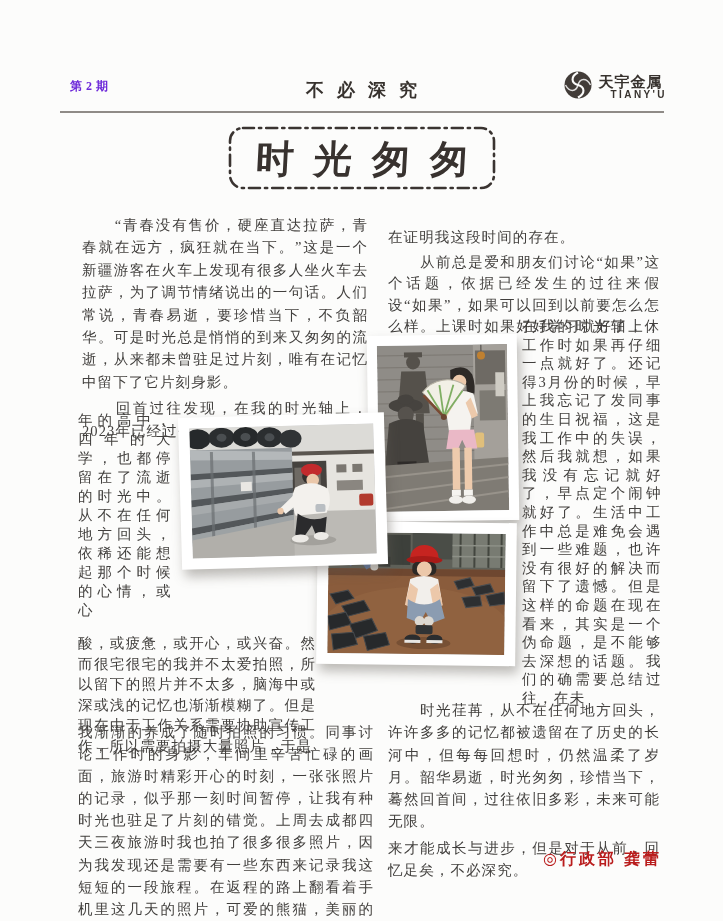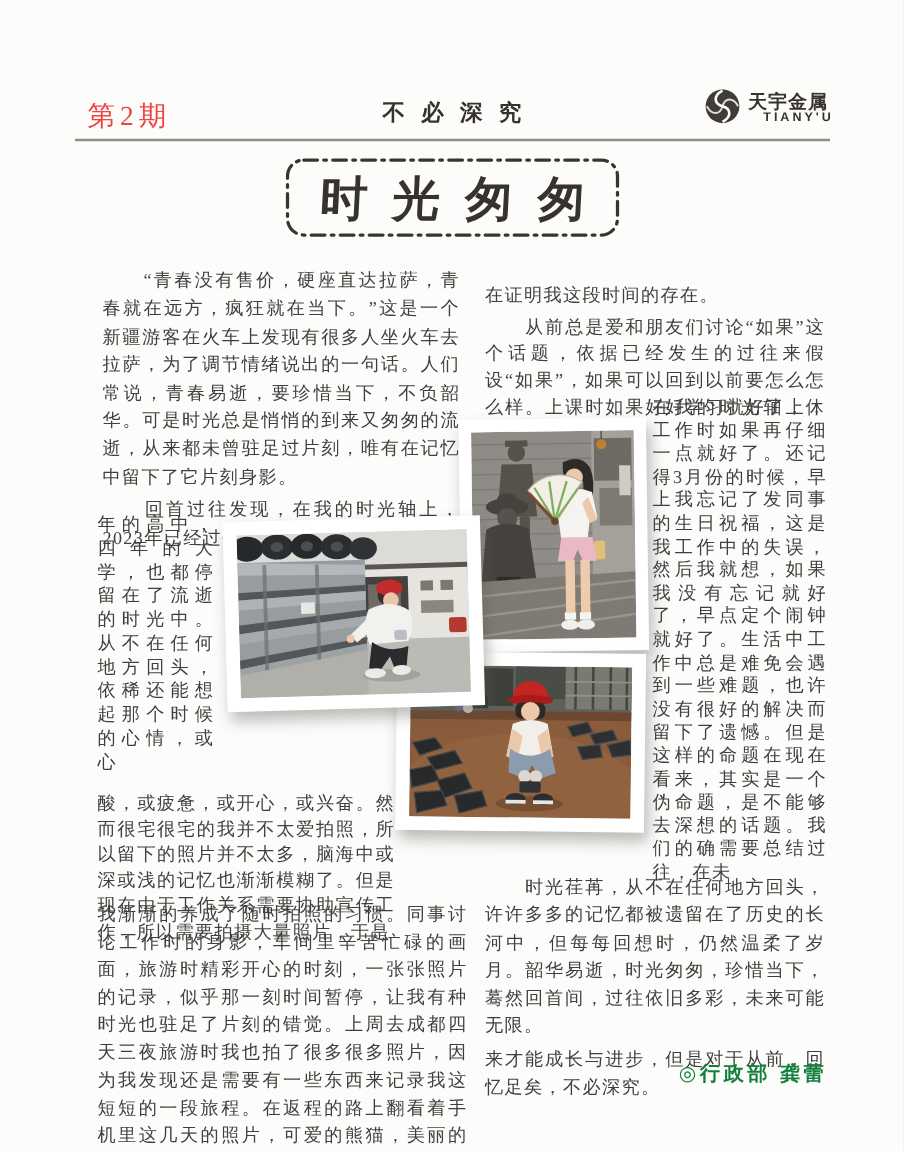--- a/index.html
+++ b/index.html
@@ -2,21 +2,21 @@
 <html><head>
 <meta charset="utf-8">
 <style>
   html,body{margin:0;padding:0;background:#e8e8e8;}
   .page{
     position:relative;width:723px;height:921px;margin:0 auto;
     background:#fcfcfb;overflow:hidden;
     font-family:"Liberation Serif","DejaVu Serif",serif;color:#3e3c3a;
   }
   
-  .hdr-issue{position:absolute;left:70px;top:78px;font-size:22px;font-weight:normal;letter-spacing:4px;color:#ef4444;}
+  .hdr-issue{position:absolute;left:70px;top:78px;font-size:12px;font-weight:bold;letter-spacing:4px;color:#6d28d9;}
   .hdr-masthead{position:absolute;left:0;right:0;top:78px;text-align:center;font-size:18px;font-weight:bold;letter-spacing:13px;color:#37322e;text-indent:13px;}
   .hdr-logo{position:absolute;right:56px;top:70px;display:flex;align-items:center;gap:6px;justify-content:center;}
   .hdr-logo .txt{display:flex;flex-direction:column;line-height:1.05;}
   .hdr-logo .cn{font-size:15px;font-weight:bold;color:#37322e;letter-spacing:1px;font-family:"Liberation Sans",sans-serif;}
   .hdr-logo .en{font-size:10px;font-weight:bold;color:#37322e;letter-spacing:2.4px;font-family:"Liberation Sans",sans-serif;margin-left:12px;}
   .hdr-rule{position:absolute;left:60px;top:111px;width:604px;height:2px;background:#8f8b87;}
   
   .title-box{position:absolute;left:226px;top:124px;width:272px;height:68px;}
   .title-box svg{position:absolute;left:0;top:0;}
   .title-text{
@@ -30,21 +30,21 @@
     font-size:14.5px;color:#413f3d;letter-spacing:1.1px;z-index:1;
   }
   .tblock p{margin:4px;}
   .blk-a{left:78px;top:210px;width:294px;line-height:22.4px;}
   .blk-b{left:78px;top:411px;width:94px;line-height:19px;letter-spacing:1.6px;}
   .blk-c{left:78px;top:585px;width:238px;line-height:20.5px;margin-top:48px;}
   .blk-d{left:78px;top:721px;width:296px;line-height:22.1px;}
   .blk-e{left:384px;top:223px;width:280px;line-height:21.2px;}
   .blk-f{left:522px;top:317px;width:140px;line-height:18.6px;letter-spacing:1.4px;}
   .blk-g{left:384px;top:695px;width:280px;line-height:22.3px;}
-  .byline{left:384px;top:849px;width:278px;text-align:right;font-size:16px;font-weight:bold;letter-spacing:3px;color:#15803d;}
+  .byline{left:384px;top:849px;width:278px;text-align:right;font-size:16px;font-weight:bold;letter-spacing:3px;color:#b91c1c;}
   
   .photo{
     position:absolute;background:#fff;box-shadow:3px 7px 12px rgba(95,90,84,.42);
   }
   .photo .inner{position:absolute;background:#ccc;overflow:hidden;}
   .photo svg{display:block;width:100%;height:100%;}
   .photo-beams{left:180px;top:415px;width:206px;height:152px;transform:rotate(-1.6deg);z-index:4;}
   .photo-beams .inner{left:11px;top:11px;width:184px;height:130px;}
   .photo-statues{left:368px;top:335px;width:150px;height:186px;transform:rotate(-0.8deg);z-index:2;}
   .photo-statues .inner{left:10px;top:10px;width:130px;height:166px;}

